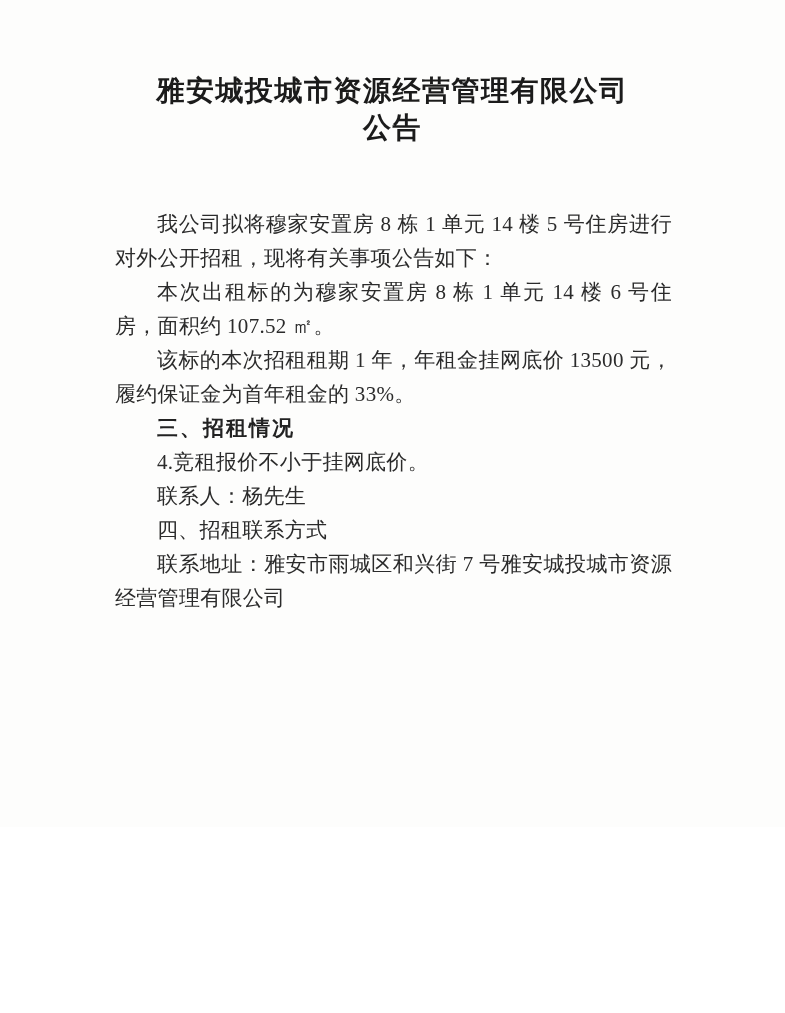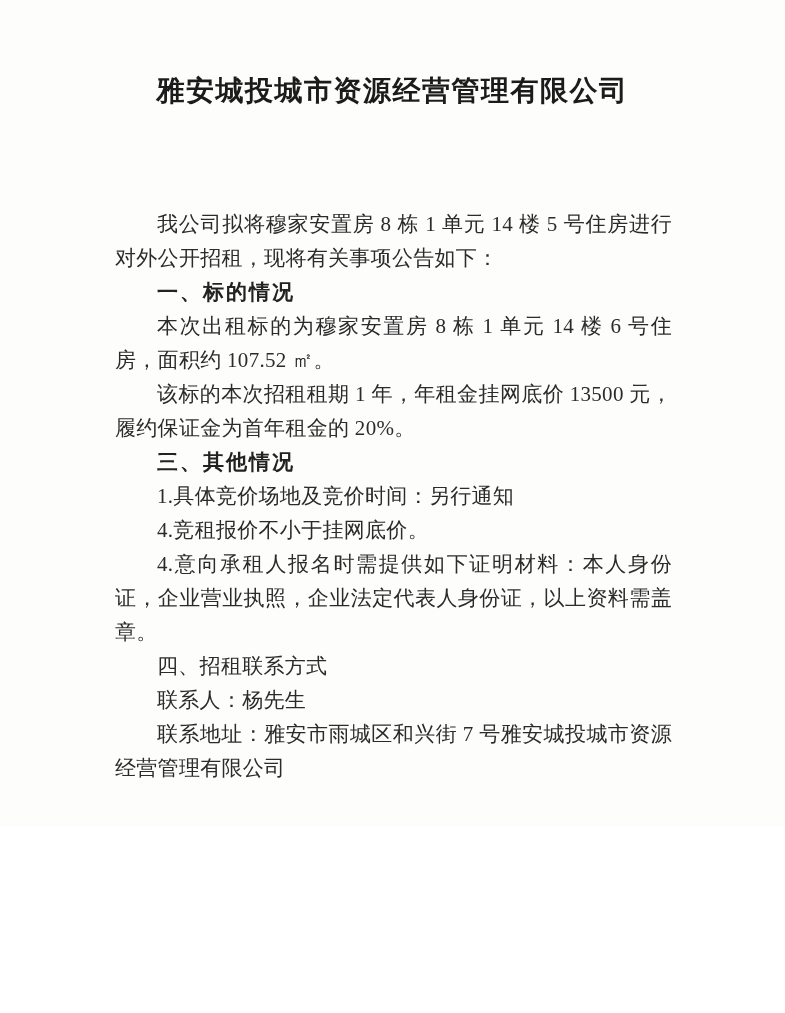--- a/index.html
+++ b/index.html
@@ -73,33 +73,31 @@
     font-weight:700;
   }
 </style>
 </head>
 <body>
 
 <div class="page">
 
   <div class="title-block">
     <div>雅安城投城市资源经营管理有限公司</div>
+    <div>公告</div>
   </div>
 
   <div class="body-block">
       <p class="para body">我公司拟将穆家安置房 8 栋 1 单元 14 楼 5 号住房进行对外公开招租，现将有关事项公告如下：</p>
-      <p class="para heading">一、标的情况</p>
       <p class="para body">本次出租标的为穆家安置房 8 栋 1 单元 14 楼 6 号住房，面积约 107.52 ㎡。</p>
-      <p class="para body">该标的本次招租租期 1 年，年租金挂网底价 13500 元，履约保证金为首年租金的 20%。</p>
-      <p class="para heading">三、其他情况</p>
-      <p class="para body">1.具体竞价场地及竞价时间：另行通知</p>
+      <p class="para body">该标的本次招租租期 1 年，年租金挂网底价 13500 元，履约保证金为首年租金的 33%。</p>
+      <p class="para heading">三、招租情况</p>
       <p class="para body">4.竞租报价不小于挂网底价。</p>
-      <p class="para body">4.意向承租人报名时需提供如下证明材料：本人身份证，企业营业执照，企业法定代表人身份证，以上资料需盖章。</p>
+      <p class="para body">联系人：杨先生</p>
       <p class="para body">四、招租联系方式</p>
-      <p class="para body">联系人：杨先生</p>
       <p class="para body">联系地址：雅安市雨城区和兴街 7 号雅安城投城市资源经营管理有限公司</p>
     </div>
 
   <div class="sig-company">雅安城投城市资源经营管理有限公司</div>
   <div class="sig-date">2025 年 6 月 23 日</div>
 
   <svg class="seal" viewBox="0 0 180 180" xmlns="http://www.w3.org/2000/svg">
     <defs>
       <path id="arcTop" d="M 33.85 113.83 A 61 61 0 1 1 146.15 113.83" fill="none"></path>
       <path id="arcBottom" d="M 46.3 142.1 A 68 68 0 0 0 133.7 142.1" fill="none"></path>

